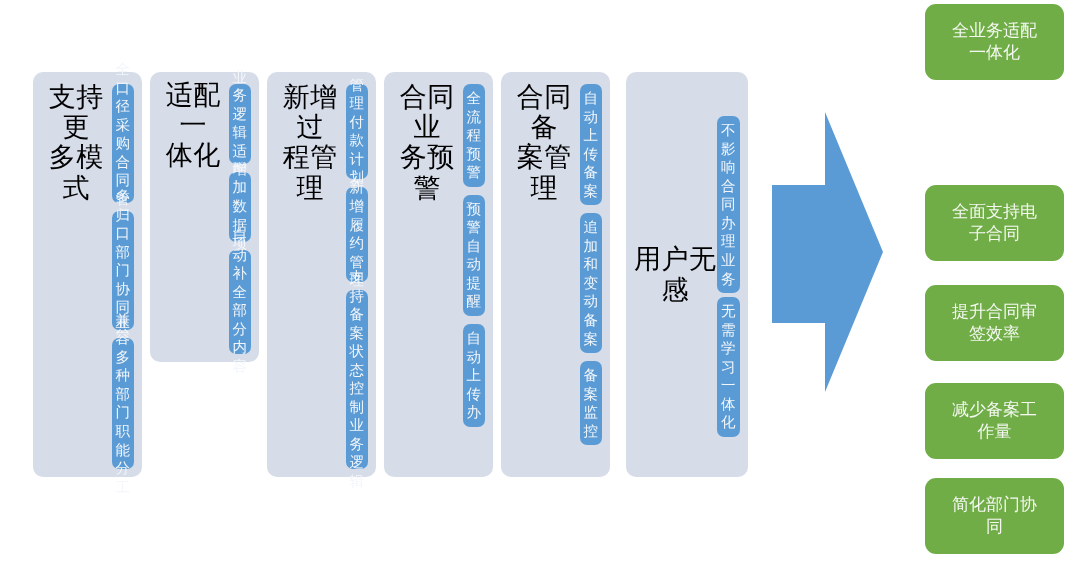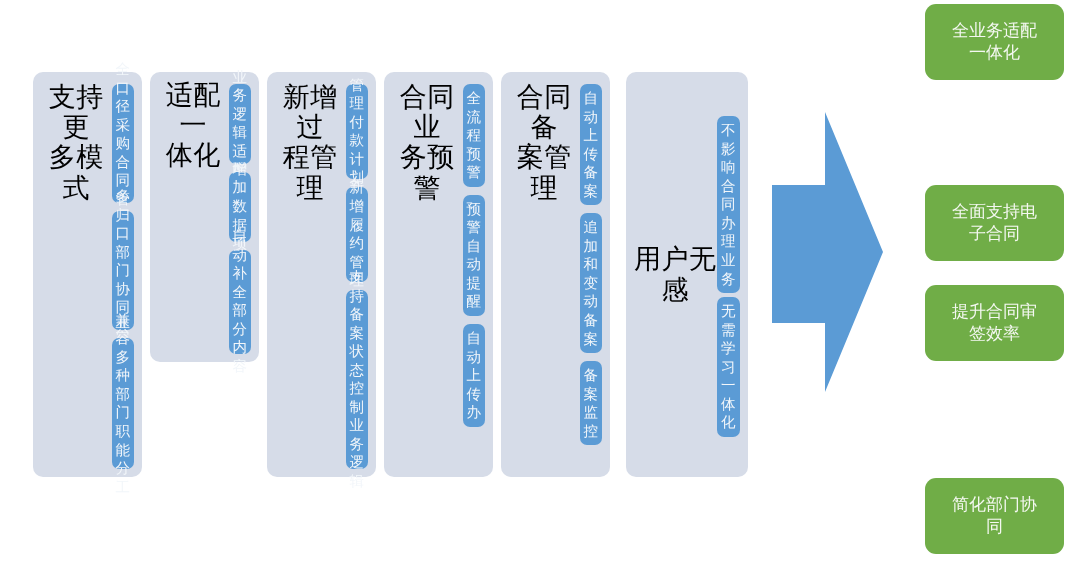--- a/index.html
+++ b/index.html
@@ -201,18 +201,22 @@
 一体化</span>
   </div>
   <div class="outcome" style="top:185px; height:76px;">
     <span>全面支持电
 子合同</span>
   </div>
   <div class="outcome" style="top:285px; height:76px;">
     <span>提升合同审
 签效率</span>
   </div>
+  <div class="outcome" style="top:383px; height:76px;">
+    <span>减少备案工
+作量</span>
+  </div>
   <div class="outcome" style="top:478px; height:76px;justify-content:center;">
     <span>简化部门协
 同</span>
   </div>
 
 </div>
 
 </body></html>

